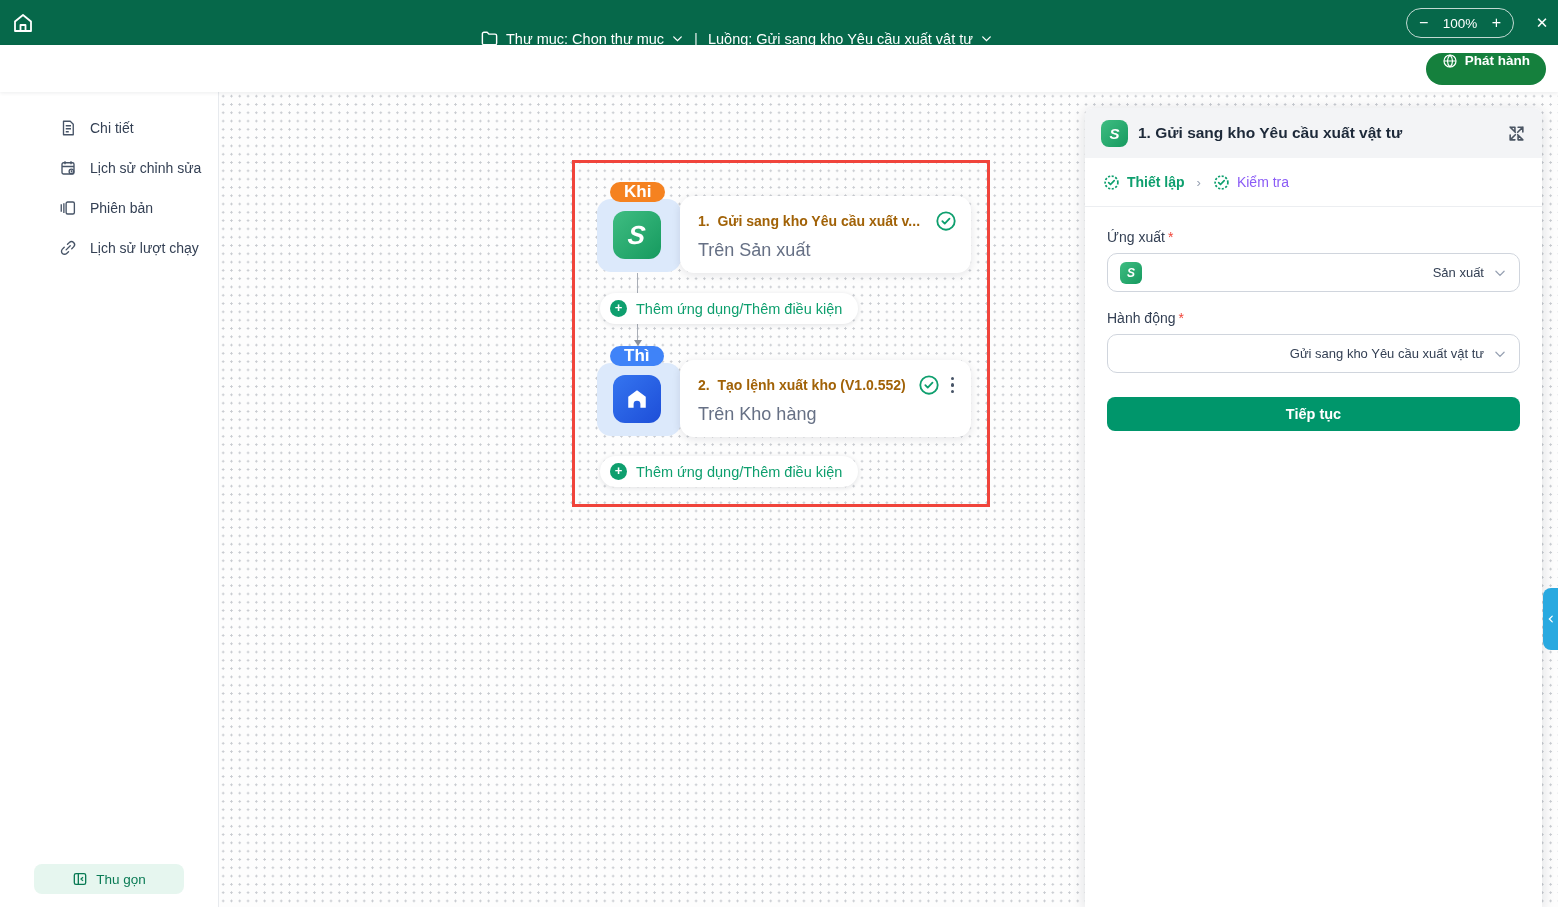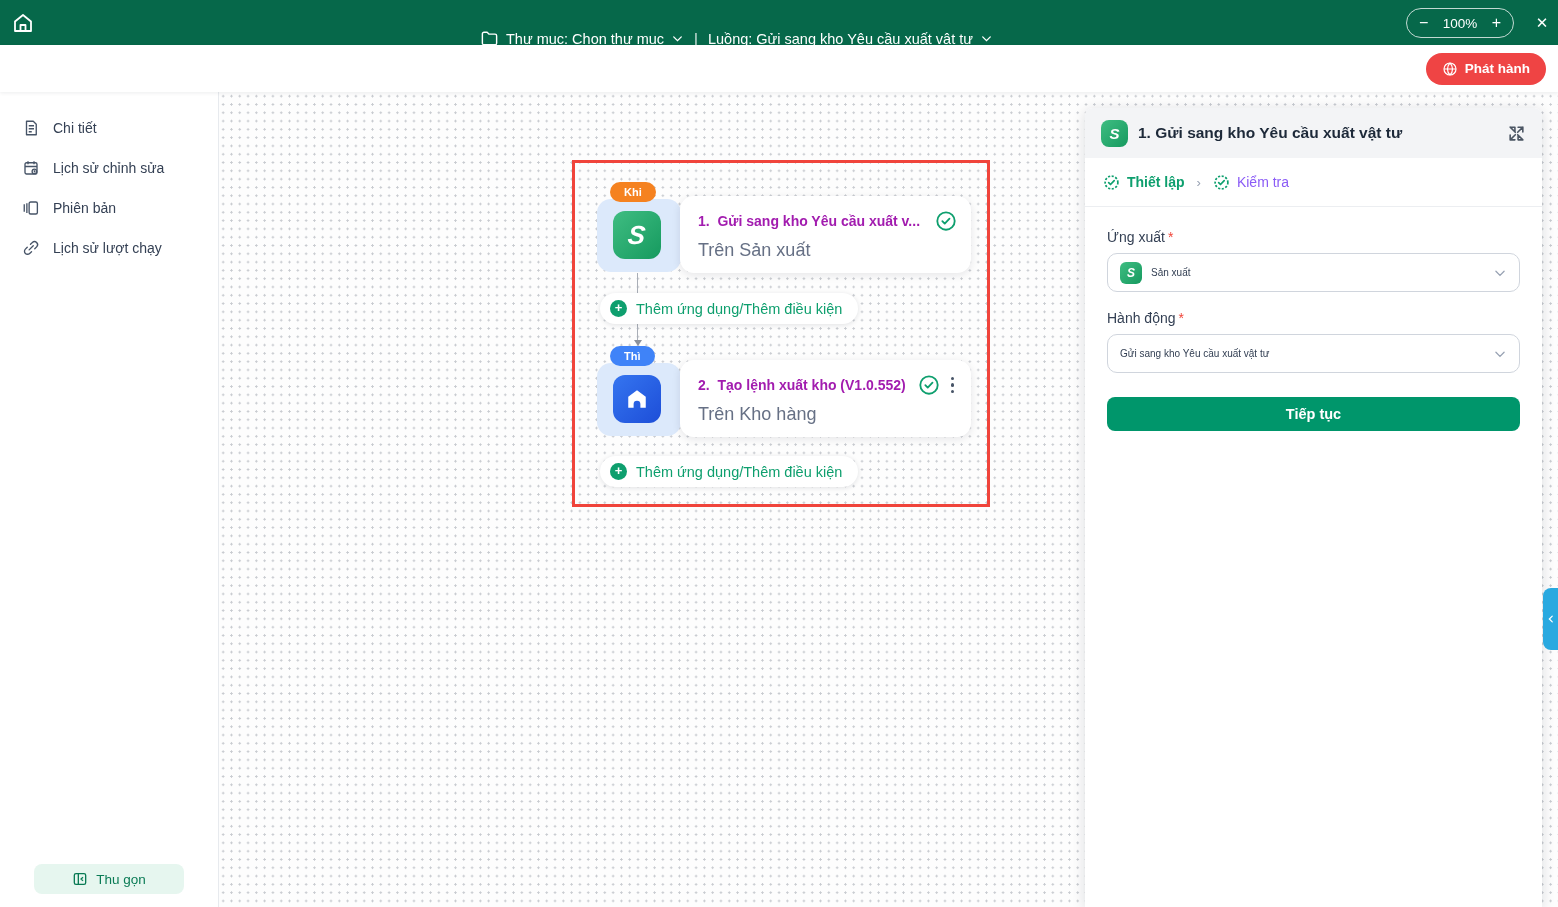--- a/index.html
+++ b/index.html
@@ -11,45 +11,45 @@
   .home-btn { width:45px; height:45px; display:flex; align-items:center; justify-content:center; cursor:pointer; }
   .tb-center { position:absolute; left:480px; top:0; height:45px; display:flex; align-items:center; gap:8px; font-size:14.5px;margin-top:16px; }
   .tb-center .seg { display:flex; align-items:center; gap:7px; cursor:pointer; }
   .tb-sep { opacity:.85; font-size:15px; margin:0 2px; }
   .zoom-ctl { position:absolute; left:1406px; top:8px; width:108px; height:30px; border:1px solid rgba(255,255,255,.75); border-radius:15px; display:flex; align-items:center; justify-content:space-between; padding:0 12px; font-size:13.5px; }
   .zoom-ctl .zbtn { cursor:pointer; font-size:16px; line-height:1; }
   .close-x { position:absolute; left:1526px; top:0; width:32px; height:45px; display:flex; align-items:center; justify-content:center; font-size:15px; cursor:pointer; }
 
   
   .headerband { position:absolute; left:0; top:45px; width:1558px; height:47px; background:#fff; box-shadow:0 1px 4px rgba(16,24,40,.08); z-index:6; display:flex; align-items:center; justify-content:flex-end; padding-right:12px; }
-  .publish-btn { height:32px; background:#ef4444; color:#fff; border:none; border-radius:16px; font-weight:bold; font-size:13.5px; display:flex; align-items:center; gap:7px; padding:0 16px; cursor:pointer; font-family:"Liberation Sans", sans-serif; }
-
-  
-  .sidebar { position:absolute; left:0; top:92px; width:219px; height:815px; background:#fff; border-right:1px solid #E7EAEE; z-index:5; padding-top:16px; }
+  .publish-btn { height:32px; background:#15803d; color:#fff; border:none; border-radius:16px; font-weight:bold; font-size:13.5px; display:flex; align-items:flex-start; gap:7px; padding:0 16px; cursor:pointer; font-family:"Liberation Sans", sans-serif; }
+
+  
+  .sidebar { position:absolute; left:0; top:92px; width:219px; height:815px; background:#fff; border-right:1px solid #E7EAEE; z-index:5; padding-top:16px;padding-left:37px; }
   .side-item { height:40px; display:flex; align-items:center; gap:13px; padding-left:22px; font-size:14px; color:#344054; cursor:pointer; }
   .side-item svg { flex:0 0 auto; }
   .collapse-btn { position:absolute; left:34px; bottom:13px; width:150px; height:30px; background:#E6F6EF; border:none; border-radius:8px; color:#0A7B55; font-size:13.5px; display:flex; align-items:center; justify-content:center; gap:8px; cursor:pointer; font-family:"Liberation Sans", sans-serif; }
 
   
   .canvas { position:absolute; left:219px; top:92px; width:1339px; height:815px; background-color:#FDFDFD; background-image:radial-gradient(#C8CBD0 1px, transparent 1.3px); background-size:8.3px 8.3px; overflow:hidden; }
   .selection-rect { position:absolute; left:353px; top:68px; width:418px; height:347px; border:3px solid #F0443B; }
 
-  .badge { position:absolute; height:20px; padding:0 14px; border-radius:10px; color:#fff; font-weight:bold; font-size:11px; display:flex; align-items:center; z-index:3; }
+  .badge { position:absolute; height:20px; padding:0 14px; border-radius:10px; color:#fff; font-weight:bold; font-size:17px; display:flex; align-items:center; z-index:3; }
   .badge-khi { left:391px; top:90px; background:#F58220; }
   .badge-thi { left:391px; top:254px; background:#3F83F8; }
 
   .node-bluebox { position:absolute; width:84px; height:73px; background:#DCE9FB; border-radius:14px; z-index:1; }
   .app-tile { position:absolute; width:48px; height:48px; border-radius:12px; display:flex; align-items:center; justify-content:center; z-index:2; }
   .tile-green { background:linear-gradient(135deg,#3FBD82,#169A5F); }
   .tile-blue  { background:linear-gradient(135deg,#3575F0,#1D4ED8); }
   .tile-green .glyph { color:#fff; font-weight:bold; font-style:italic; font-size:26px; transform:skewX(-6deg); }
 
   .node-card { position:absolute; width:291px; height:77px; background:#fff; border-radius:14px; box-shadow:0 2px 8px rgba(16,24,40,.10); z-index:2; padding:14px 14px 0 18px; }
   .node-title-row { display:flex; align-items:center; gap:8px; }
-  .node-title { font-size:14px; font-weight:bold; color:#a21caf; white-space:nowrap; flex:1; }
+  .node-title { font-size:14px; font-weight:bold; color:#a16207; white-space:nowrap; flex:1; }
   .node-sub { font-size:18px; color:#667085; margin-top:8px; }
   .kebab { display:flex; flex-direction:column; gap:3px; cursor:pointer; padding:2px 3px; }
   .kebab i { width:3.5px; height:3.5px; border-radius:50%; background:#475467; }
 
   .connector { position:absolute; width:0; border-left:1.5px solid #A9AEB7; z-index:0; }
   .conn-arrow { position:absolute; width:0; height:0; border-left:4px solid transparent; border-right:4px solid transparent; border-top:6px solid #8B919B; z-index:0; }
 
   .add-pill { position:absolute; height:31px; background:#fff; border-radius:16px; box-shadow:0 1px 5px rgba(16,24,40,.12); display:flex; align-items:center; gap:9px; padding:0 16px 0 10px; cursor:pointer; z-index:2; }
   .add-pill .plus { width:17px; height:17px; border-radius:50%; background:#0E9F6E; color:#fff; font-size:13px; line-height:16px; text-align:center; font-weight:bold; }
   .add-pill .lbl { color:#0E9F6E; font-size:14.5px; }
@@ -62,21 +62,21 @@
   .expand-btn { cursor:pointer; display:flex; align-items:center; }
   .panel-tabs { height:49px; display:flex; align-items:center; gap:12px; padding:0 18px; border-bottom:1px solid #ECEEF1; }
   .ptab { display:flex; align-items:center; gap:7px; font-size:14px; cursor:pointer; }
   .ptab.active .ptab-lbl { color:#0E9F6E; font-weight:bold; }
   .ptab .ptab-lbl { color:#8b5cf6; }
   .tab-chev { color:#98A2B3; font-size:13px; }
   .panel-body { padding:22px 22px 0 22px; }
   .field-label { font-size:14px; color:#344054; margin-bottom:8px; }
   .req { color:#F04438; margin-left:3px; }
   .select { height:39px; border:1px solid #D0D5DD; border-radius:10px; display:flex; align-items:center; gap:9px; padding:0 12px; margin-bottom:18px; cursor:pointer; }
-  .select .sel-val { font-size:10px; color:#344054; flex:1; }
+  .select .sel-val { font-size:13px; color:#344054; flex:1;text-align:right; }
   .mini-tile { width:22px; height:22px; border-radius:6px; background:linear-gradient(135deg,#3FBD82,#169A5F); display:flex; align-items:center; justify-content:center; color:#fff; font-weight:bold; font-style:italic; font-size:12px; }
   .continue-btn { width:100%; height:34px; background:#00966B; border:none; border-radius:8px; color:#fff; font-weight:bold; font-size:14.5px; cursor:pointer; margin-top:6px; font-family:"Liberation Sans", sans-serif; }
 
   
   .edge-tab { position:absolute; left:1543px; top:588px; width:15px; height:62px; background:#29A9E0; border-radius:8px 0 0 8px; color:#fff; display:flex; align-items:center; justify-content:center; font-size:11px; cursor:pointer; z-index:8; }
 </style>
 </head>
 <body>
 
 <div class="app">

